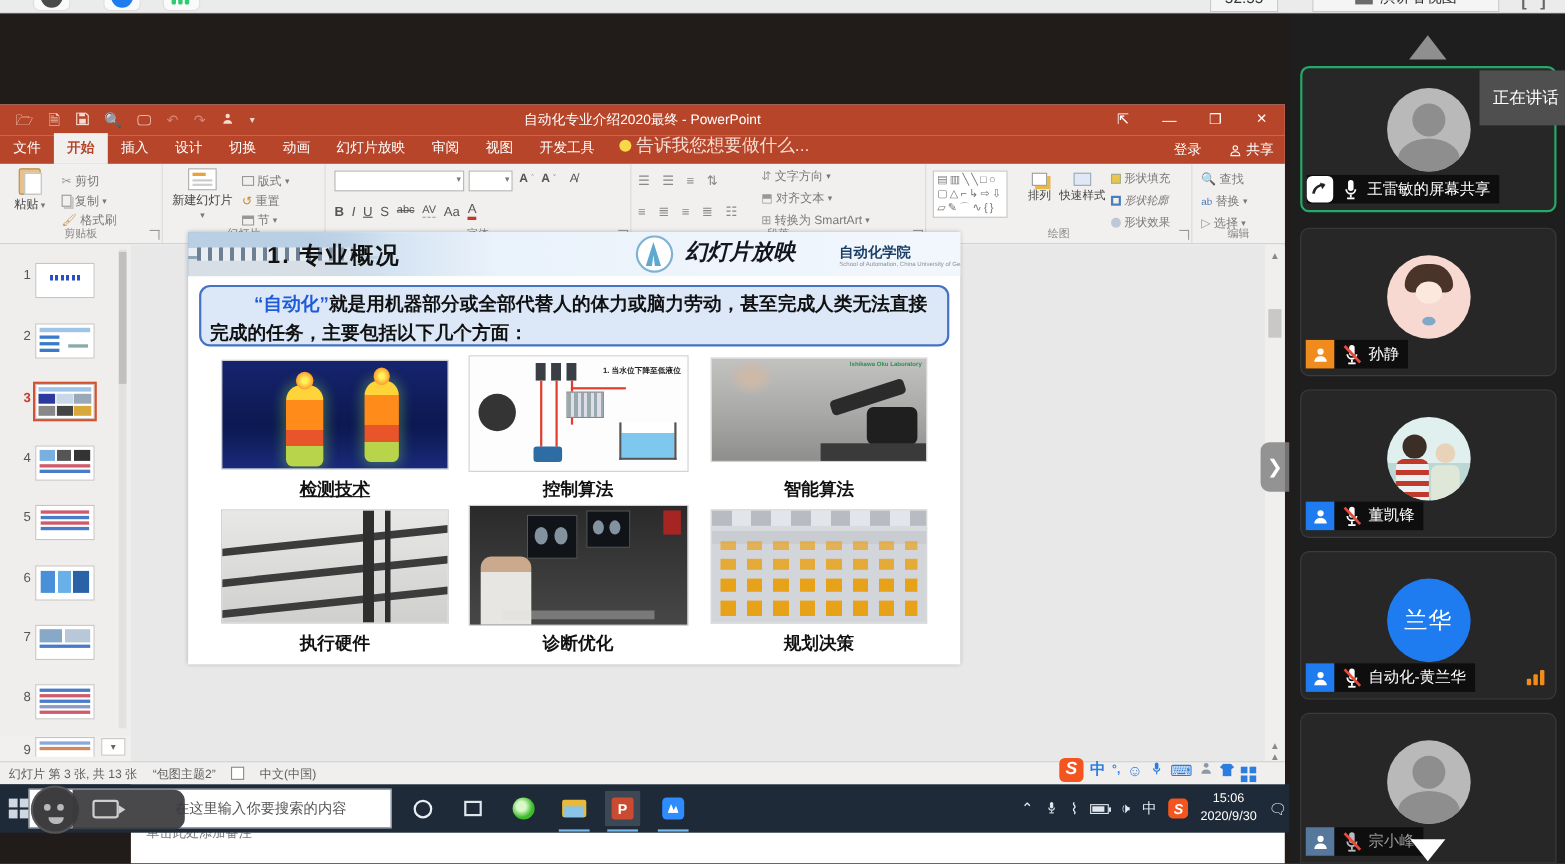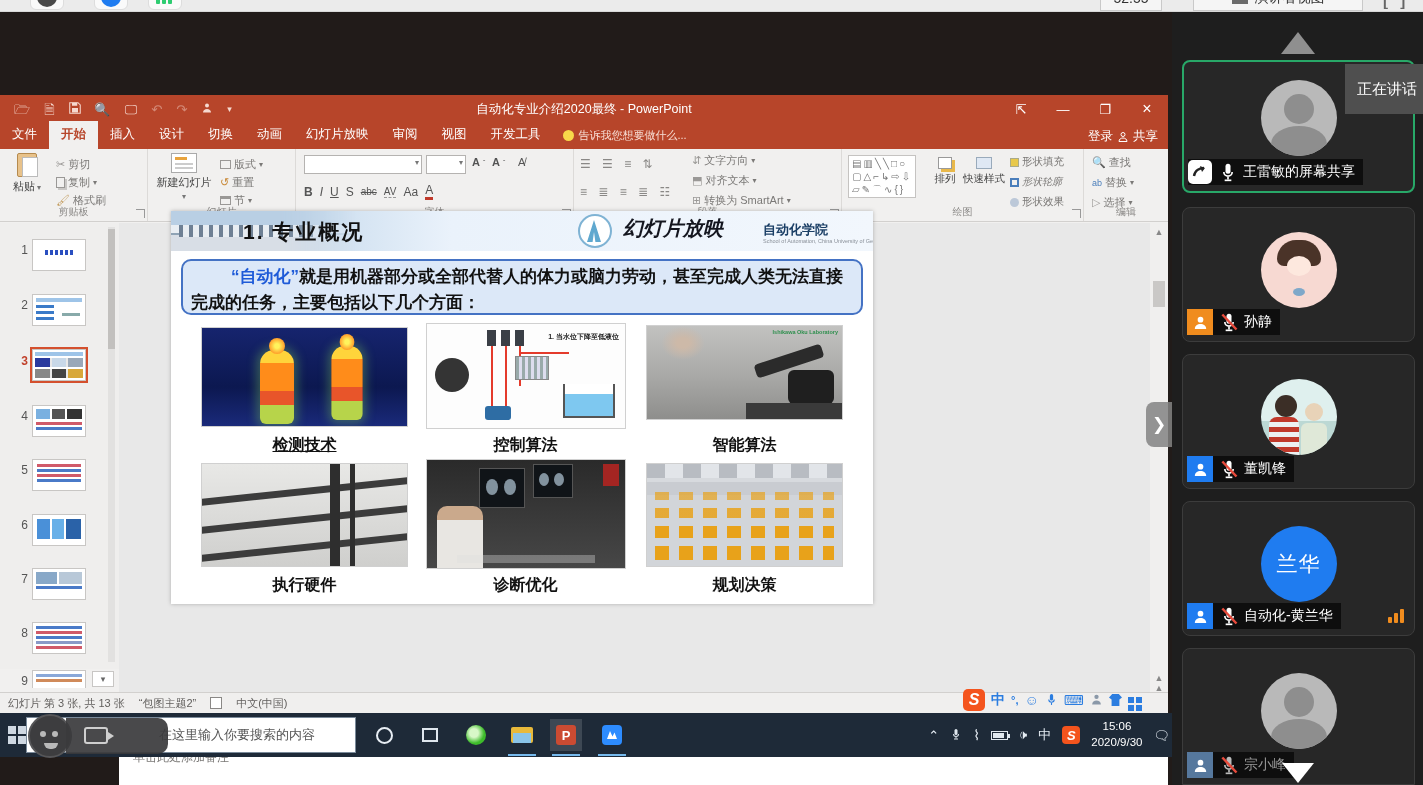--- a/index.html
+++ b/index.html
@@ -23,23 +23,23 @@
   .qat .qi{color:#f6d9d0;font-size:13px;line-height:1;}
   .qat .dim{opacity:.45;}
   .wtitle{position:absolute;left:0;right:0;top:0;height:28px;display:flex;align-items:center;justify-content:center;
     color:#fff;font-size:12.5px;pointer-events:none;}
   .winctrl{position:absolute;right:0;top:0;height:28px;display:flex;}
   .winctrl span{width:42px;height:28px;display:flex;align-items:center;justify-content:center;color:#fff;font-size:13px;}
 
   .tabrow{position:absolute;left:0;top:28px;width:100%;height:26px;background:#b7452a;display:flex;align-items:flex-end;}
   .tab{color:#fff;font-size:12.5px;padding:5px 12px 6px;white-space:nowrap;}
   .tab.active{background:#f1f0ef;color:#b7452a;font-weight:bold;}
-  .tellme{display:flex;align-items:center;gap:5px;color:#f7ddd4;font-size:11px;padding:0 10px 6px;}
+  .tellme{display:flex;align-items:center;gap:5px;color:#f7ddd4;font-size:16px;padding:0 10px 6px;}
   .bulb{width:11px;height:11px;border-radius:50%;background:#f8d84a;display:inline-block;}
-  .account{position:absolute;right:10px;bottom:4px;display:flex;align-items:center;gap:4px;color:#fff;font-size:12.5px;}
+  .account{position:absolute;right:10px;bottom:4px;display:flex;align-items:center;gap:25px;color:#fff;font-size:12.5px;}
 
   .ribbon{position:absolute;left:0;top:54px;width:100%;height:73px;background:#f1f0ef;border-bottom:1px solid #d2d0ce;}
   .rgroup{position:absolute;top:0;height:72px;border-right:1px solid #dcdad8;}
   .glabel{position:absolute;bottom:2px;left:0;right:0;text-align:center;color:#8a8886;font-size:10px;}
   .bigbtn{position:absolute;top:4px;width:46px;text-align:center;color:#444;font-size:11px;line-height:1.15;}
   .bigbtn .bicon{display:block;margin:0 auto 3px;}
   .smallrow{position:absolute;color:#7b7977;font-size:11px;white-space:nowrap;display:flex;align-items:center;gap:3px;}
   .clip{width:20px;height:24px;background:#e8c28a;border:1px solid #b58a4e;border-radius:2px;position:relative;}
   .clip::after{content:"";position:absolute;left:4px;top:3px;width:14px;height:18px;background:#fff;border:1px solid #bbb;}
   .slideicon{width:26px;height:20px;background:#fff;border:1px solid #aaa;position:relative;}

